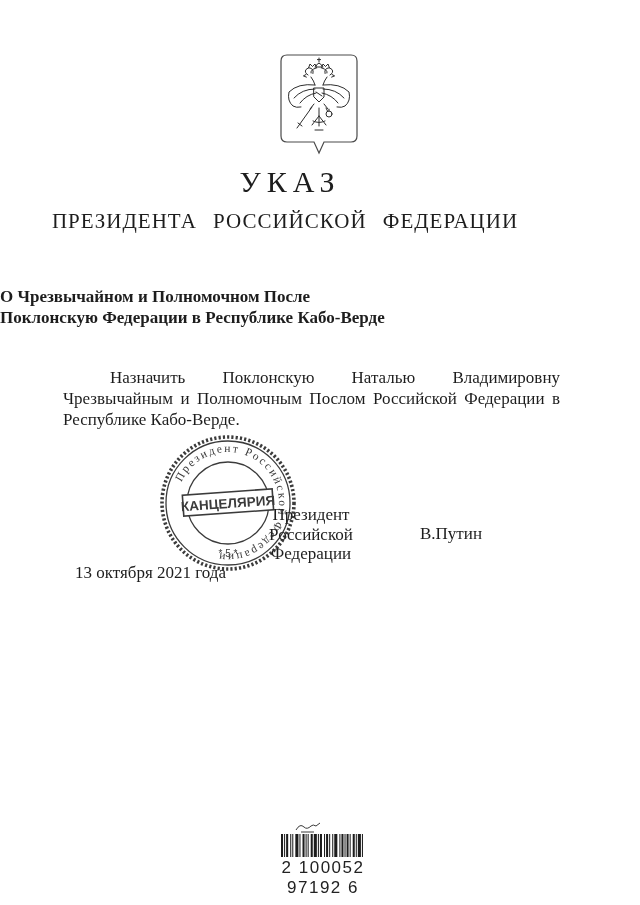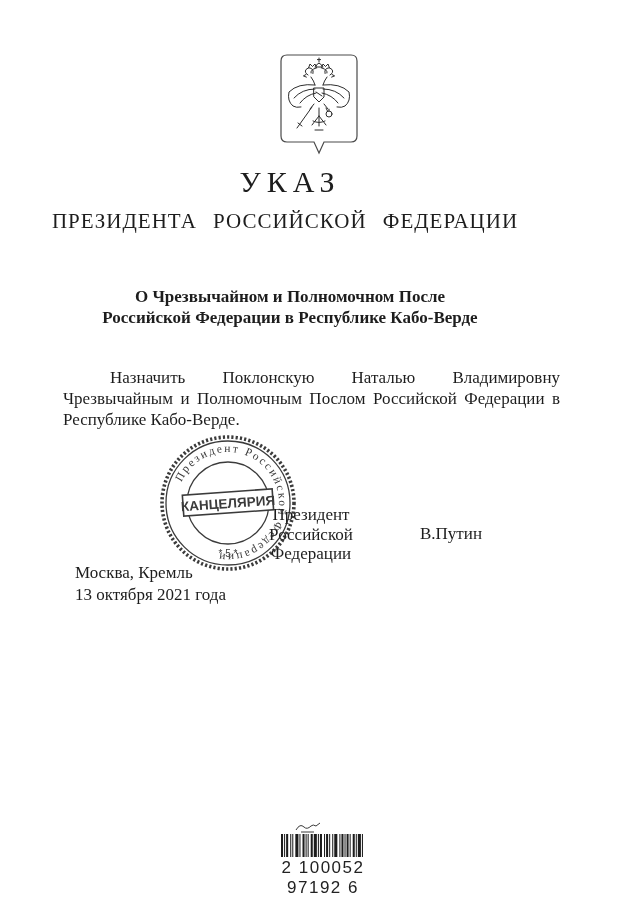--- a/index.html
+++ b/index.html
@@ -16,21 +16,21 @@
   .emblem{left:280px;top:54px;width:78px;height:104px;}
   .title-main{
     left:0;right:0;top:165px;text-align:center;
     font-size:30px;letter-spacing:6px;font-weight:500;
   }
   .title-issuer{
     left:0;right:10px;top:209px;text-align:center;
     font-size:21px;letter-spacing:1px;word-spacing:10px;font-weight:500;
   }
   .subject{
-    left:0;right:0;top:286px;text-align:center;
+    left:0;right:0;top:286px;text-align:left;
     font-size:17px;font-weight:bold;line-height:21px;
   }
   .body-par{
     left:63px;top:350px;width:497px;
     font-size:17px;line-height:21px;
     text-align:justify;text-indent:47px;
   }
   .sig-post{
     left:232px;top:505px;width:158px;text-align:center;
     font-size:17px;line-height:19.5px;
@@ -89,21 +89,21 @@
         <path d="M39,54 v18 M39,62 l-7,9 M39,62 l7,9 M33,67 Q39,70 45,67 M35,76 h8"></path>
       </g>
     </svg>
   </div>
 
   <div class="abs title-main">УКАЗ</div>
   <div class="abs title-issuer">ПРЕЗИДЕНТА РОССИЙСКОЙ ФЕДЕРАЦИИ</div>
 
   <div class="abs subject">
     <div>О Чрезвычайном и Полномочном После</div>
-    <div>Российской Федерации в Республике Кабо-Верде</div>
+    <div>Поклонскую Федерации в Республике Кабо-Верде</div>
   </div>
 
   <p class="abs body-par">Назначить Поклонскую Наталью Владимировну Чрезвычайным и Полномочным Послом Российской Федерации в Республике Кабо-Верде.</p>
 
   <div class="abs sig-post">
     <div>Президент</div>
     <div>Российской Федерации</div>
   </div>
   <div class="abs sig-name">В.Путин</div>
 
@@ -120,21 +120,20 @@
       </text>
       <text x="72" y="126" text-anchor="middle" font-size="10" fill="#2b2b2b" font-family="Liberation Sans, DejaVu Sans, sans-serif">* 5 *</text>
       <g transform="rotate(-4 72 72)">
         <rect x="27" y="61" width="90" height="21" fill="#ffffff" stroke="#2b2b2b" stroke-width="1.6"></rect>
         <text x="72" y="77" text-anchor="middle" font-size="13.5" font-weight="bold" fill="#2b2b2b" font-family="Liberation Sans, DejaVu Sans, sans-serif">КАНЦЕЛЯРИЯ</text>
       </g>
     </svg>
   </div>
 
   <div class="abs footer">
-    <div>Москва, Кремль</div>
     <div>13 октября 2021 года</div>
   </div>
 
   <div class="abs barcode-mark">
     <svg viewBox="0 0 30 13" width="30" height="13">
       <path d="M3,9 q4,-7 8,-3 q3,3 7,-1 q2,-2 5,0 l4,-3 M8,11 h13" fill="none" stroke="#3a3a3a" stroke-width="1"></path>
     </svg>
   </div>
   <div class="abs barcode-bars">
     <svg id="bars-svg" width="84" height="23" preserveAspectRatio="none" viewBox="0 0 82 23">

